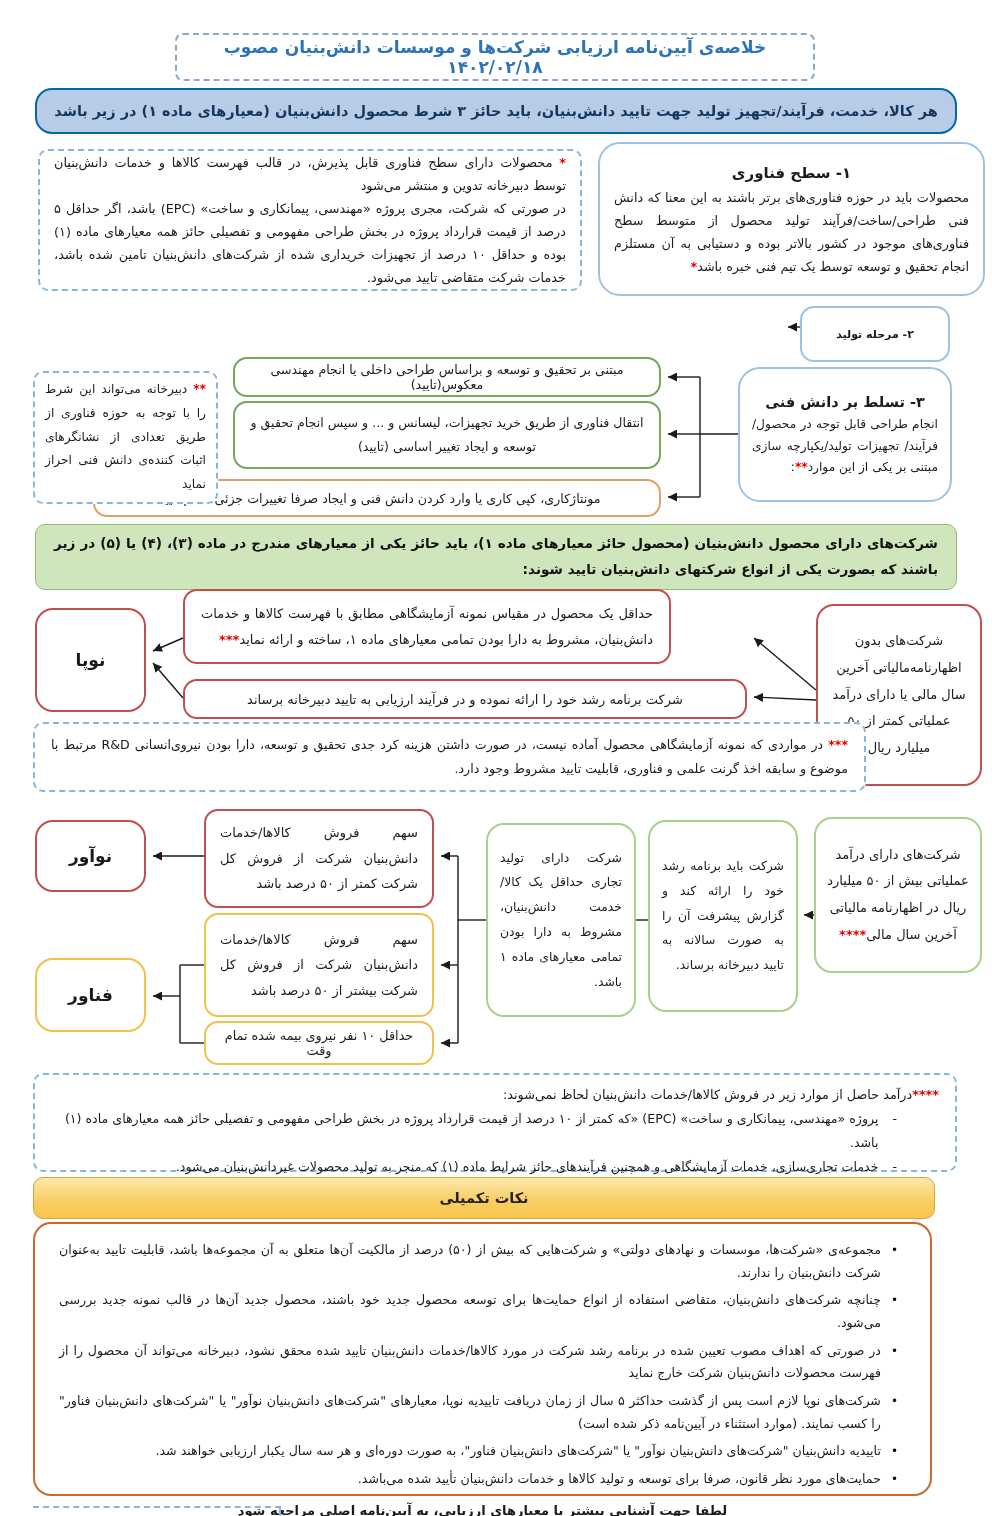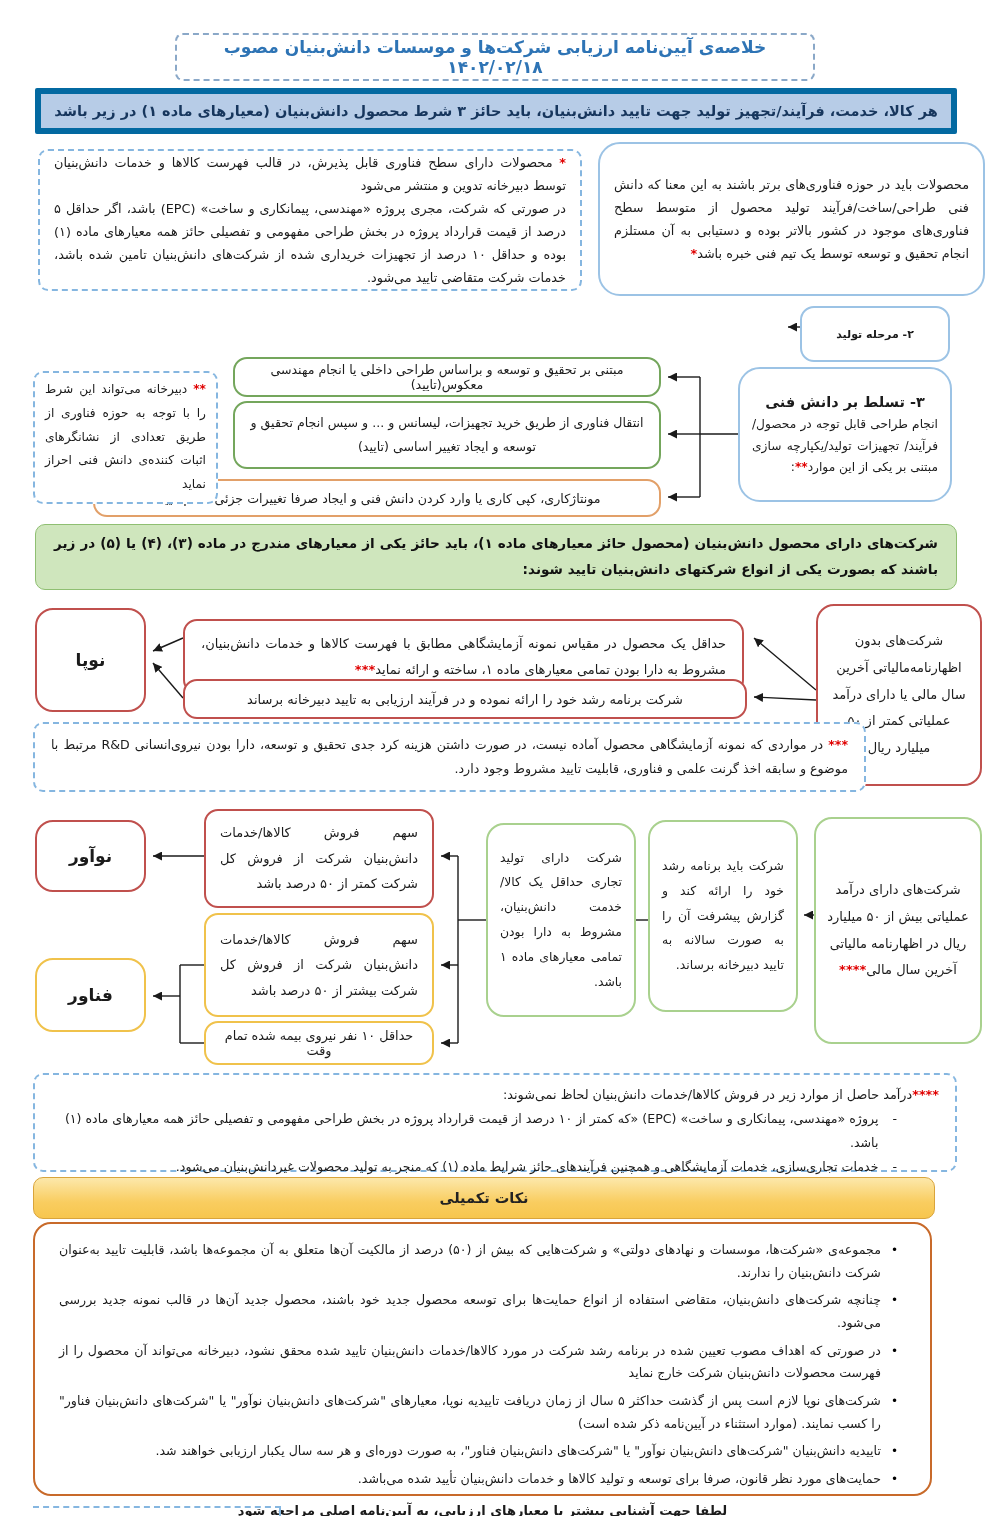--- a/index.html
+++ b/index.html
@@ -18,21 +18,21 @@
   .orange-b{border-color:#e2a069}
   .dashed-blue{border:2px dashed #85b6e0;background:#fff}
   .band{position:absolute;z-index:2;display:flex;align-items:center;justify-content:center;text-align:center}
   .mark{color:#e00000;font-weight:bold}
   .jtext{text-align:justify;line-height:1.8;font-size:12.8px}
   .ctext{text-align:center}
   .bold{font-weight:bold}
   .flexc{display:flex;flex-direction:column;justify-content:center}
   .title-box{border:2px dashed #8aa8c8;border-radius:8px;color:#2e74b5;font-weight:bold;font-size:17px;
              display:flex;align-items:center;justify-content:center;text-align:center;z-index:2;position:absolute;background:#fff}
-  .header-band{background:#b7cce7;border:6px solid #0369a1;border-radius:2px;font-weight:bold;font-size:14.5px;color:#17365d}
+  .header-band{background:#b7cce7;border:2px solid #0369a1;border-radius:17px;font-weight:bold;font-size:14.5px;color:#17365d}
   .green-band{background:#cfe6bd;border:1px solid #8fbf72;border-radius:10px;font-weight:bold;font-size:13.6px;color:#111;
               padding:6px 18px;text-align:justify;line-height:1.9;display:block}
   .yellow-band{background:linear-gradient(180deg,#fce8ab 0%,#f9cd60 60%,#f7c64e 100%);border:1px solid #d9a43b;border-radius:10px;
                font-weight:bold;font-size:14.5px;color:#222}
   .crit-title{font-weight:bold;font-size:15px;text-align:center;margin:4px 0 4px}
   .label-big{display:flex;align-items:center;justify-content:center;font-weight:bold;font-size:17px}
   .bullet-row{display:flex;gap:10px;margin:5px 26px 5px 18px}
   .bullet-dot{font-size:12px;line-height:1.85;color:#000}
   .bullet-text{flex:1;text-align:justify;font-size:12.6px;line-height:1.8}
   .note-dash-item{display:flex;gap:14px;padding-right:42px;font-size:12.6px;line-height:1.9}
@@ -73,20 +73,21 @@
       <line x1="180" y1="965" x2="180" y2="1043"></line>
       <line x1="180" y1="996" x2="153" y2="996" marker-end="url(#ah)"></line>
     </g>
   </svg>
 
   <div class="title-box" style="left:175px;top:33px;width:640px;height:48px">خلاصه‌ی آیین‌نامه ارزیابی شرکت‌ها و موسسات دانش‌بنیان مصوب ۱۴۰۲/۰۲/۱۸</div>
 
   <div class="band header-band" style="left:35px;top:88px;width:922px;height:46px">هر کالا، خدمت، فرآیند/تجهیز تولید جهت تایید دانش‌بنیان، باید حائز ۳ شرط محصول دانش‌بنیان (معیارهای ماده ۱) در زیر باشد</div>
 
   <div class="box blue-b r22 flexc" style="left:598px;top:142px;width:387px;height:154px;padding:6px 14px">
+    <div class="crit-title">۱- سطح فناوری</div>
     <p class="jtext"><span>محصولات باید در حوزه فناوری‌های برتر باشند به این معنا که دانش فنی طراحی/ساخت/فرآیند تولید محصول از متوسط سطح فناوری‌های موجود در کشور بالاتر بوده و دستیابی به آن مستلزم انجام تحقیق و توسعه توسط یک تیم فنی خبره باشد</span><span class="mark">*</span></p>
   </div>
 
   <div class="box dashed-blue r10 flexc" style="left:38px;top:149px;width:544px;height:142px;padding:6px 14px">
     <p class="jtext"><span class="mark">*</span> <span>محصولات دارای سطح فناوری قابل پذیرش، در قالب فهرست کالاها و خدمات دانش‌بنیان توسط دبیرخانه تدوین و منتشر می‌شود</span></p>
     <p class="jtext">در صورتی که شرکت، مجری پروژه «مهندسی، پیمانکاری و ساخت» (EPC) باشد، اگر حداقل ۵ درصد از قیمت قرارداد پروژه در بخش طراحی مفهومی و تفصیلی حائز همه معیارهای ماده (۱) بوده و حداقل ۱۰ درصد از تجهیزات خریداری شده از شرکت‌های دانش‌بنیان تامین شده باشد، خدمات شرکت متقاضی تایید می‌شود.</p>
   </div>
 
   <div class="box blue-b r14 label-big" style="left:800px;top:306px;width:150px;height:56px;font-size:11px">۲- مرحله تولید</div>
 
@@ -97,30 +98,30 @@
   <div class="box green-b r14 flexc ctext" style="left:233px;top:401px;width:428px;height:68px;padding:2px 12px;font-size:12.6px;line-height:1.9">انتقال فناوری از طریق خرید تجهیزات، لیسانس و ... و سپس انجام تحقیق و توسعه و ایجاد تغییر اساسی (تایید)</div>
   <div class="box green-b r14 flexc ctext" style="left:233px;top:357px;width:428px;height:40px;padding:2px 12px;font-size:12.6px">مبتنی بر تحقیق و توسعه و براساس طراحی داخلی یا انجام مهندسی معکوس(تایید)</div>
   <div class="box orange-b r14 flexc ctext" style="left:93px;top:479px;width:568px;height:38px;padding:2px 18px;font-size:12.6px">مونتاژکاری، کپی کاری یا وارد کردن دانش فنی و ایجاد صرفا تغییرات جزئی (عدم تایید)</div>
   <div class="box dashed-blue r10 flexc" style="left:33px;top:371px;width:185px;height:133px;padding:4px 10px">
     <p class="jtext" style="font-size:12.2px;line-height:1.95"><span class="mark">**</span> <span>دبیرخانه می‌تواند این شرط را با توجه به حوزه فناوری از طریق تعدادی از نشانگرهای اثبات کننده‌ی دانش فنی احراز نماید</span></p>
   </div>
 
   <div class="green-band abs" style="left:35px;top:524px;width:922px;height:66px;z-index:2">شرکت‌های دارای محصول دانش‌بنیان (محصول حائز معیارهای ماده ۱)، باید حائز یکی از معیارهای مندرج در ماده (۳)، (۴) یا (۵) در زیر باشند که بصورت یکی از انواع شرکتهای دانش‌بنیان تایید شوند:</div>
 
   <div class="box red-b r18 flexc ctext" style="left:816px;top:604px;width:166px;height:182px;padding:4px 10px;font-size:13px;line-height:2.05">شرکت‌های بدون اظهارنامه‌مالیاتی آخرین سال مالی یا دارای درآمد عملیاتی کمتر از ۵۰ میلیارد ریال</div>
-  <div class="box red-b r14 flexc" style="left:183px;top:619px;width:561px;height:75px;padding:4px 16px">
+  <div class="box red-b r14 flexc" style="left:183px;top:589px;width:488px;height:75px;padding:4px 16px">
     <p class="jtext" style="font-size:13px;line-height:1.95"><span>حداقل یک محصول در مقیاس نمونه آزمایشگاهی مطابق با فهرست کالاها و خدمات دانش‌بنیان، مشروط به دارا بودن تمامی معیارهای ماده ۱، ساخته و ارائه نماید</span><span class="mark">***</span></p>
   </div>
   <div class="box red-b r14 flexc ctext" style="left:183px;top:679px;width:564px;height:40px;padding:2px 14px;font-size:13px">شرکت برنامه رشد خود را ارائه نموده و در فرآیند ارزیابی به تایید دبیرخانه برساند</div>
   <div class="box red-b r18 label-big" style="left:35px;top:608px;width:111px;height:104px">نوپا</div>
   <div class="box dashed-blue r10 flexc" style="left:33px;top:722px;width:833px;height:70px;padding:4px 16px">
     <p class="jtext" style="font-size:12.6px;line-height:1.9"><span class="mark">***</span> <span>در مواردی که نمونه آزمایشگاهی محصول آماده نیست، در صورت داشتن هزینه کرد جدی تحقیق و توسعه، دارا بودن نیروی‌انسانی R&amp;D مرتبط با موضوع و سابقه اخذ گرنت علمی و فناوری، قابلیت تایید مشروط وجود دارد.</span></p>
   </div>
 
-  <div class="box lgreen-b r18 flexc ctext" style="left:814px;top:817px;width:168px;height:227px;padding:4px 10px;font-size:13px;line-height:2.05">
+  <div class="box lgreen-b r18 flexc ctext" style="left:814px;top:817px;width:168px;height:156px;padding:4px 10px;font-size:13px;line-height:2.05">
     <p><span>شرکت‌های دارای درآمد عملیاتی بیش از ۵۰ میلیارد ریال در اظهارنامه مالیاتی آخرین سال مالی</span><span class="mark">****</span></p>
   </div>
   <div class="box lgreen-b r18 flexc" style="left:648px;top:820px;width:150px;height:192px;padding:4px 12px">
     <p class="jtext" style="font-size:12.4px;line-height:2.0">شرکت باید برنامه رشد خود را ارائه کند و گزارش پیشرفت آن را به صورت سالانه به تایید دبیرخانه برساند.</p>
   </div>
   <div class="box lgreen-b r18 flexc" style="left:486px;top:823px;width:150px;height:194px;padding:4px 12px">
     <p class="jtext" style="font-size:12.4px;line-height:2.0">شرکت دارای تولید تجاری حداقل یک کالا/خدمت دانش‌بنیان، مشروط به دارا بودن تمامی معیارهای ماده ۱ باشد.</p>
   </div>
   <div class="box red-b r14 flexc" style="left:204px;top:809px;width:230px;height:99px;padding:4px 14px">
     <p class="jtext" style="font-size:13px;line-height:1.95">سهم فروش کالاها/خدمات دانش‌بنیان شرکت از فروش کل شرکت کمتر از ۵۰ درصد باشد</p>

